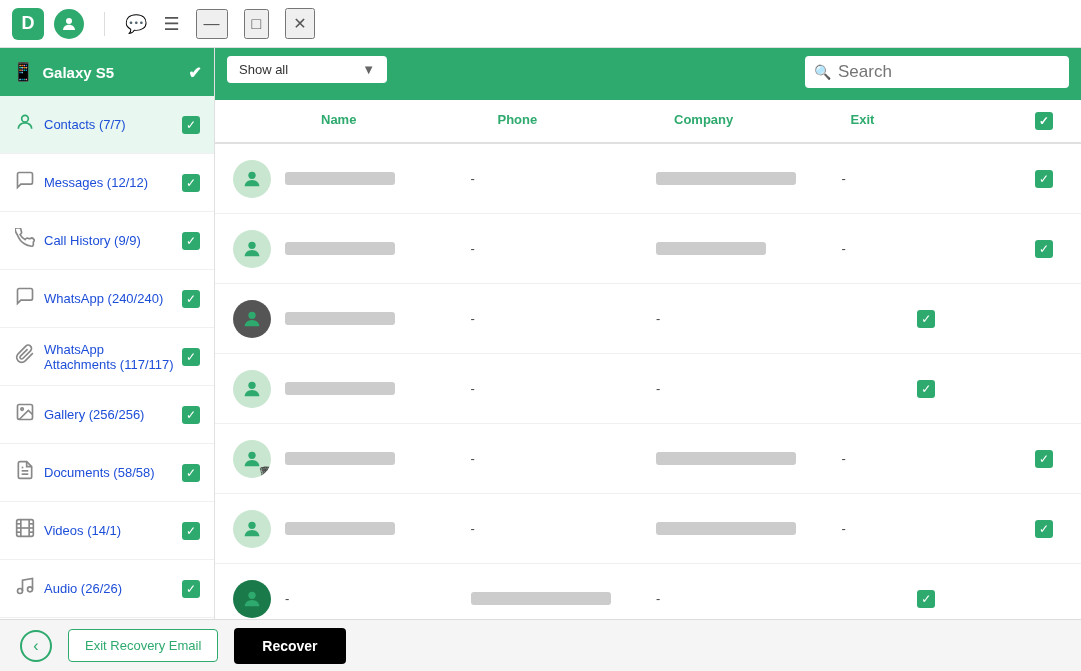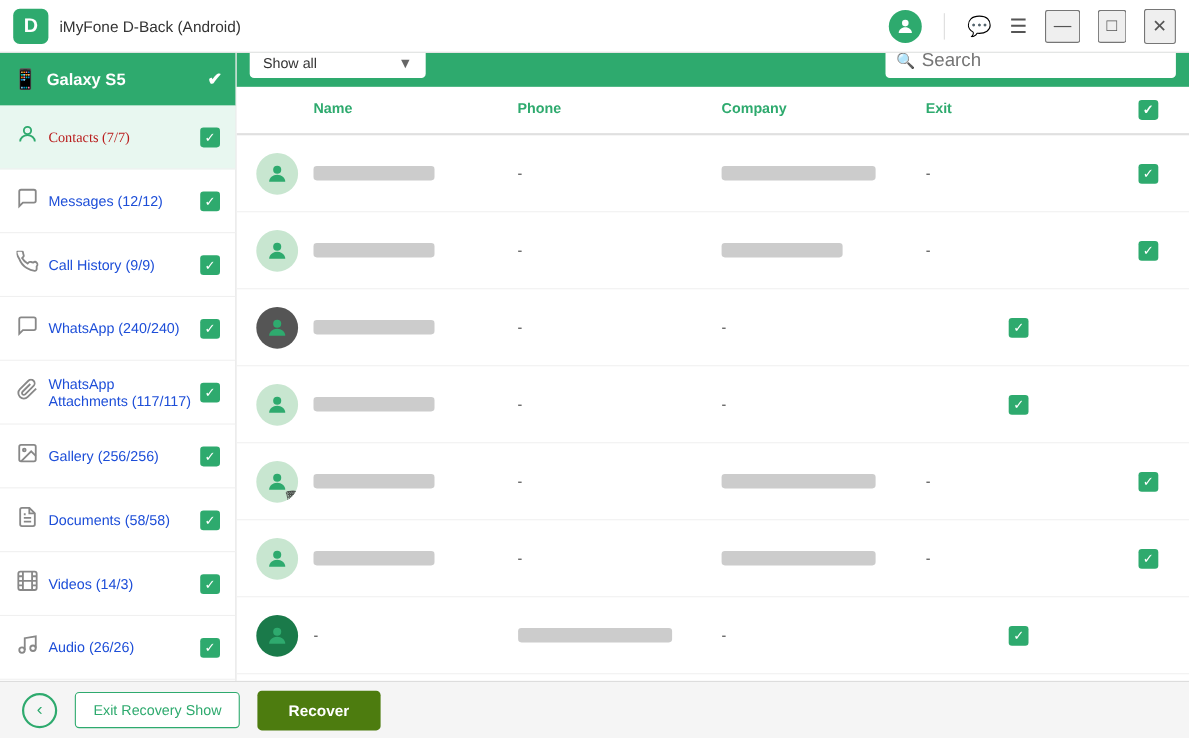--- a/index.html
+++ b/index.html
@@ -32,52 +32,52 @@
     }
     .sidebar-header-icon { font-size: 18px; }
     .sidebar-header-check { margin-left: auto; font-size: 16px; }
     .sidebar-item {
       display: flex; align-items: center; padding: 0 14px; height: 58px;
       border-bottom: 1px solid #f0f0f0; cursor: pointer; gap: 8px; position: relative;
     }
     .sidebar-item.active { background: #e8f7f0; }
     .sidebar-item-icon { color: #888; font-size: 18px; width: 22px; text-align: center; flex-shrink: 0; }
     .sidebar-item-label { flex: 1; font-size: 13px; color: #1d4ed8; }
-    .sidebar-item.active .sidebar-item-label { color: #b91c1c; font-weight: 500; font-family: Liberation Serif, serif; }
+    .sidebar-item.active .sidebar-item-label { color: #1d4ed8; font-weight: 500; }
     .checkbox-green {
       width: 18px; height: 18px; background: #2eaa6e; border-radius: 3px;
       display: flex; align-items: center; justify-content: center; color: #fff; font-size: 12px; flex-shrink: 0;
     }
 
     
     .right-panel { flex: 1; display: flex; flex-direction: column; overflow: hidden; }
 
     
     .panel-toolbar {
-      display: flex; align-items: flex-end; padding: 8px 12px; background: #2eaa6e;
-      gap: 10px; flex-shrink: 0; height: 31px;
+      display: flex; align-items: flex-start; padding: 8px 12px; background: #2eaa6e;
+      gap: 10px; flex-shrink: 0; height: 52px;
     }
     .dropdown-btn {
       display: flex; align-items: center; gap: 8px; background: #fff;
       border: none; border-radius: 4px; padding: 6px 12px; cursor: pointer;
       font-size: 13px; color: #333; min-width: 160px;
     }
     .dropdown-arrow { margin-left: auto; color: #666; }
     .search-box {
       display: flex; align-items: center; background: #fff; border-radius: 4px;
       padding: 6px 10px; gap: 6px; margin-left: auto; min-width: 200px;
     }
     .search-icon { color: #999; font-size: 14px; }
     .search-input { border: none; outline: none; font-size: 17px; background: transparent; flex: 1; color: #333; }
 
     
     .table-container { flex: 1; overflow-y: auto; background: #fff; }
     .table-header {
       display: grid; grid-template-columns: 50px 1fr 1fr 1fr 1fr 50px;
-      padding: 0 12px; border-bottom: 2px solid #e0e0e0; background: #fff; position: sticky; top: 0; z-index: 10;
+      padding: 0 12px; border-bottom: 2px solid #e0e0e0; background: #fff; position: sticky; top: 0; z-index: 10; gap: 36px;
     }
     .table-header-cell {
       padding: 12px 8px; font-size: 13px; font-weight: 600; color: #333;
     }
     .table-header-cell.green { color: #2eaa6e; }
     .table-header-cell.center { text-align: center; display: flex; align-items: center; justify-content: center; }
 
     .table-row {
       display: grid; grid-template-columns: 50px 1fr 1fr 1fr 1fr 50px;
       padding: 0 12px; border-bottom: 1px solid #f0f0f0; align-items: center; min-height: 70px;
@@ -109,35 +109,34 @@
     .back-btn {
       width: 32px; height: 32px; border-radius: 50%; border: 2px solid #2eaa6e;
       display: flex; align-items: center; justify-content: center; cursor: pointer; color: #2eaa6e; font-size: 16px;
     }
     .bottom-note { flex: 1; font-size: 12px; color: #555; }
     .exit-btn {
       border: 1.5px solid #2eaa6e; color: #2eaa6e; background: #fff;
       border-radius: 4px; padding: 8px 16px; cursor: pointer; font-size: 13px; font-weight: 500;
     }
     .recover-btn {
-      background: #4d7c0f; color: #fff; border: none;
+      background: #000000; color: #fff; border: none;
       border-radius: 4px; padding: 10px 28px; cursor: pointer; font-size: 14px; font-weight: 600;
     }
 
     
     .table-container::-webkit-scrollbar { width: 6px; }
     .table-container::-webkit-scrollbar-track { background: #f0f0f0; }
     .table-container::-webkit-scrollbar-thumb { background: #ccc; border-radius: 3px; }
   </style>
 </head>
 <body>
 
 <div class="title-bar">
   <div class="title-bar-logo">D</div>
-  <span class="title-bar-title">iMyFone D-Back (Android)</span>
   <div class="title-bar-controls">
     <div class="avatar-circle">
       <svg width="18" height="18" viewBox="0 0 24 24" fill="white">
           <circle cx="12" cy="8" r="4"></circle>
           <path d="M4 20c0-4 3.6-7 8-7s8 3 8 7"></path>
         </svg>
     </div>
     <span style="width:1px;height:24px;background:#ddd;display:inline-block;margin:0 4px;"></span>
     <span class="title-bar-icon">💬</span>
     <span class="title-bar-icon">☰</span>
@@ -239,21 +238,21 @@
             <rect x="2" y="2" width="20" height="20" rx="2.18"></rect>
             <line x1="7" y1="2" x2="7" y2="22"></line>
             <line x1="17" y1="2" x2="17" y2="22"></line>
             <line x1="2" y1="12" x2="22" y2="12"></line>
             <line x1="2" y1="7" x2="7" y2="7"></line>
             <line x1="2" y1="17" x2="7" y2="17"></line>
             <line x1="17" y1="17" x2="22" y2="17"></line>
             <line x1="17" y1="7" x2="22" y2="7"></line>
           </svg>
       </span>
-      <span class="sidebar-item-label">Videos (14/3)</span>
+      <span class="sidebar-item-label">Videos (14/1)</span>
       <div class="checkbox-green">✓</div>
     </div>
 
     <div class="sidebar-item">
       <span class="sidebar-item-icon">
         <svg width="20" height="20" viewBox="0 0 24 24" fill="none" stroke="#888" stroke-width="2">
             <path d="M9 18V5l12-2v13"></path>
             <circle cx="6" cy="18" r="3"></circle>
             <circle cx="18" cy="16" r="3"></circle>
           </svg>
@@ -433,15 +432,15 @@
           <div class="checkbox-green">✓</div>
         </div>
       </div>
 
     </div>
   </div>
 </div>
 
 <div class="bottom-bar">
   <div class="back-btn">‹</div>
-  <button class="exit-btn">Exit Recovery Show</button>
+  <button class="exit-btn">Exit Recovery Email</button>
   <button class="recover-btn">Recover</button>
 </div>
 
 </body></html>

